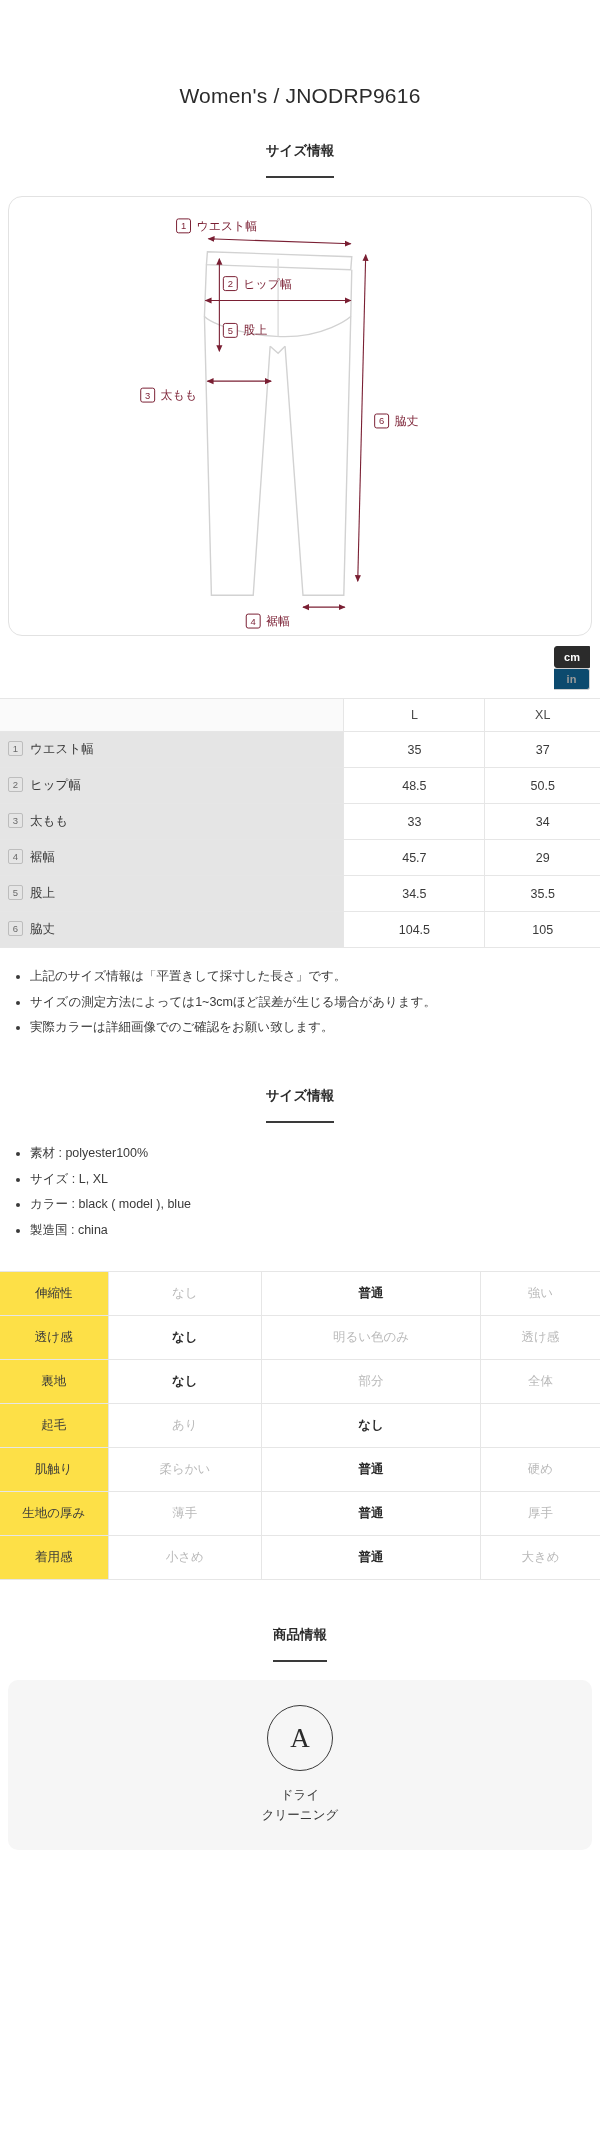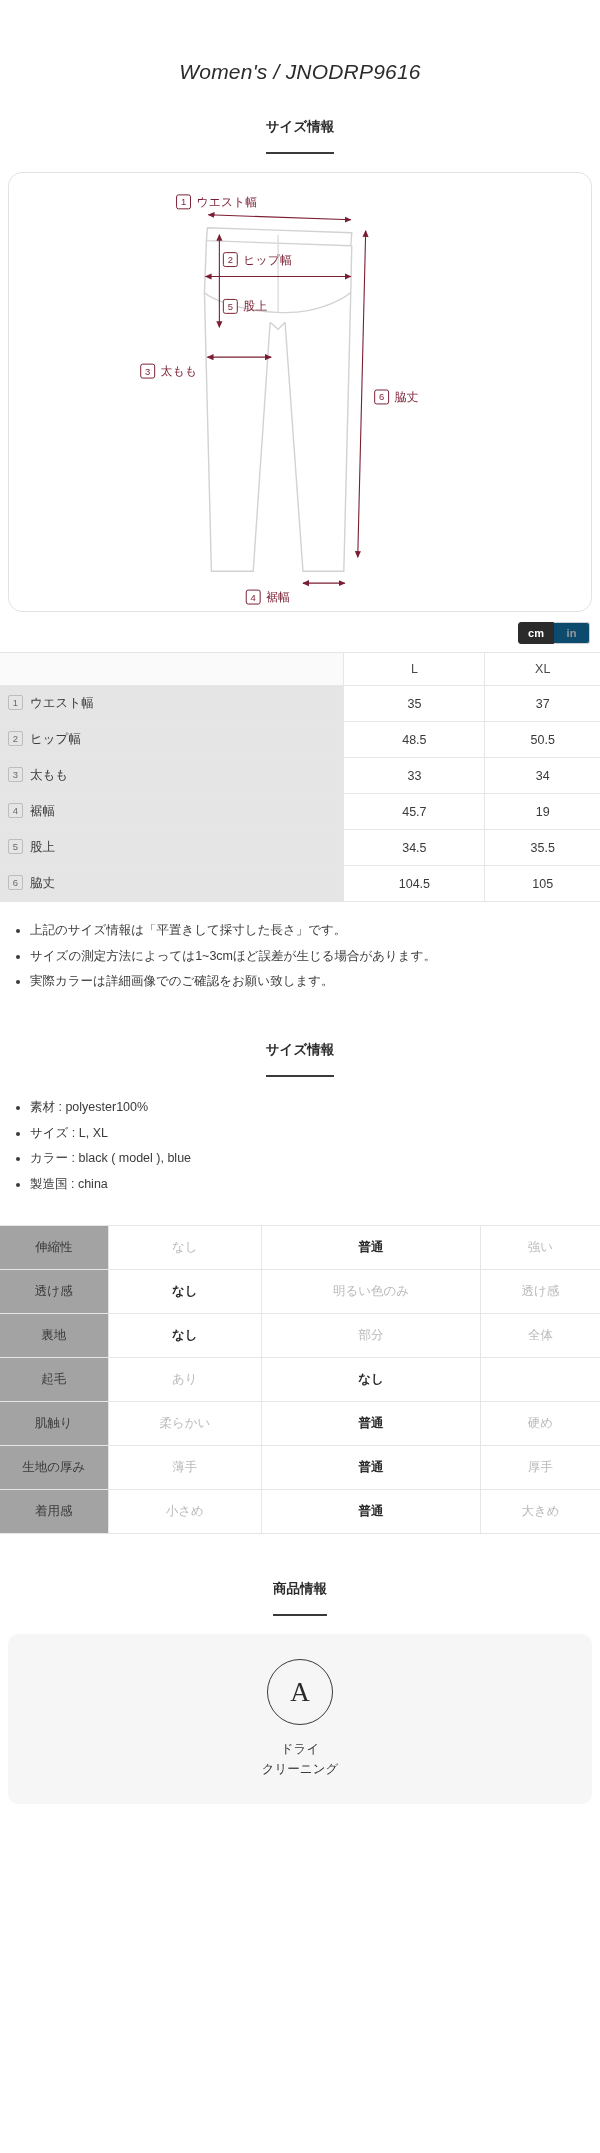--- a/index.html
+++ b/index.html
@@ -12,23 +12,22 @@
     -webkit-font-smoothing: antialiased;
   }
   .page { width: 600px; padding: 0 0 40px 0; }
 
   
   .title {
     text-align: center;
     font-size: 21px;
     font-weight: 400;
     color: #2b2b2b;
-    padding: 60px 0 34px 0;
+    padding: 84px 0 34px 0;
     letter-spacing: .2px;
-    font-style: italic;
   }
 
   
   .sec-head {
     text-align: center;
     font-size: 13.5px;
     font-weight: 700;
     color: #2b2b2b;
     padding-bottom: 16px;
     margin: 0 auto 18px auto;
@@ -45,20 +44,21 @@
     position: relative;
     overflow: hidden;
     background: #fff;
   }
   .diagram svg { display:block; width: 100%; height: 100%; }
 
   
   .unit-row {
     display:flex; justify-content:flex-end; align-items:flex-end;
     padding: 10px 10px 0 0;
+    flex-direction: column;
   }
   .unit-btn {
     width: 36px; height: 22px;
     display:flex; align-items:center; justify-content:center;
     font-size: 11px; font-weight:700;
     border: 1px solid #cfcfcf;
     background:#0c4a6e; color:#9a9a9a;
     cursor: pointer;
   }
   .unit-btn:first-child { border-radius: 3px 0 0 3px; }
@@ -109,21 +109,21 @@
 
   
   .attr-table { font-size: 12.5px; }
   .attr-table td {
     border: 1px solid #e6e6e6;
     padding: 13px 4px;
     text-align:center;
     color:#b9b9b9;
   }
   .attr-table td.label {
-    background:#a3a3a3;
+    background:#fde047;
     color:#3a3a3a;
     width: 108px;
     border-left:none;
   }
   .attr-table tr td:last-child { border-right:none; }
   .attr-table td.on { color:#2b2b2b; font-weight:700; }
 
   
   .care-card {
     margin: 0 8px;
@@ -257,21 +257,21 @@
         <td>50.5</td>
       </tr>
       <tr>
         <td class="label"><span class="num-box">3</span><span>太もも</span></td>
         <td>33</td>
         <td>34</td>
       </tr>
       <tr>
         <td class="label"><span class="num-box">4</span><span>裾幅</span></td>
         <td>45.7</td>
-        <td>19</td>
+        <td>29</td>
       </tr>
       <tr>
         <td class="label"><span class="num-box">5</span><span>股上</span></td>
         <td>34.5</td>
         <td>35.5</td>
       </tr>
       <tr>
         <td class="label"><span class="num-box">6</span><span>脇丈</span></td>
         <td>104.5</td>
         <td>105</td>

